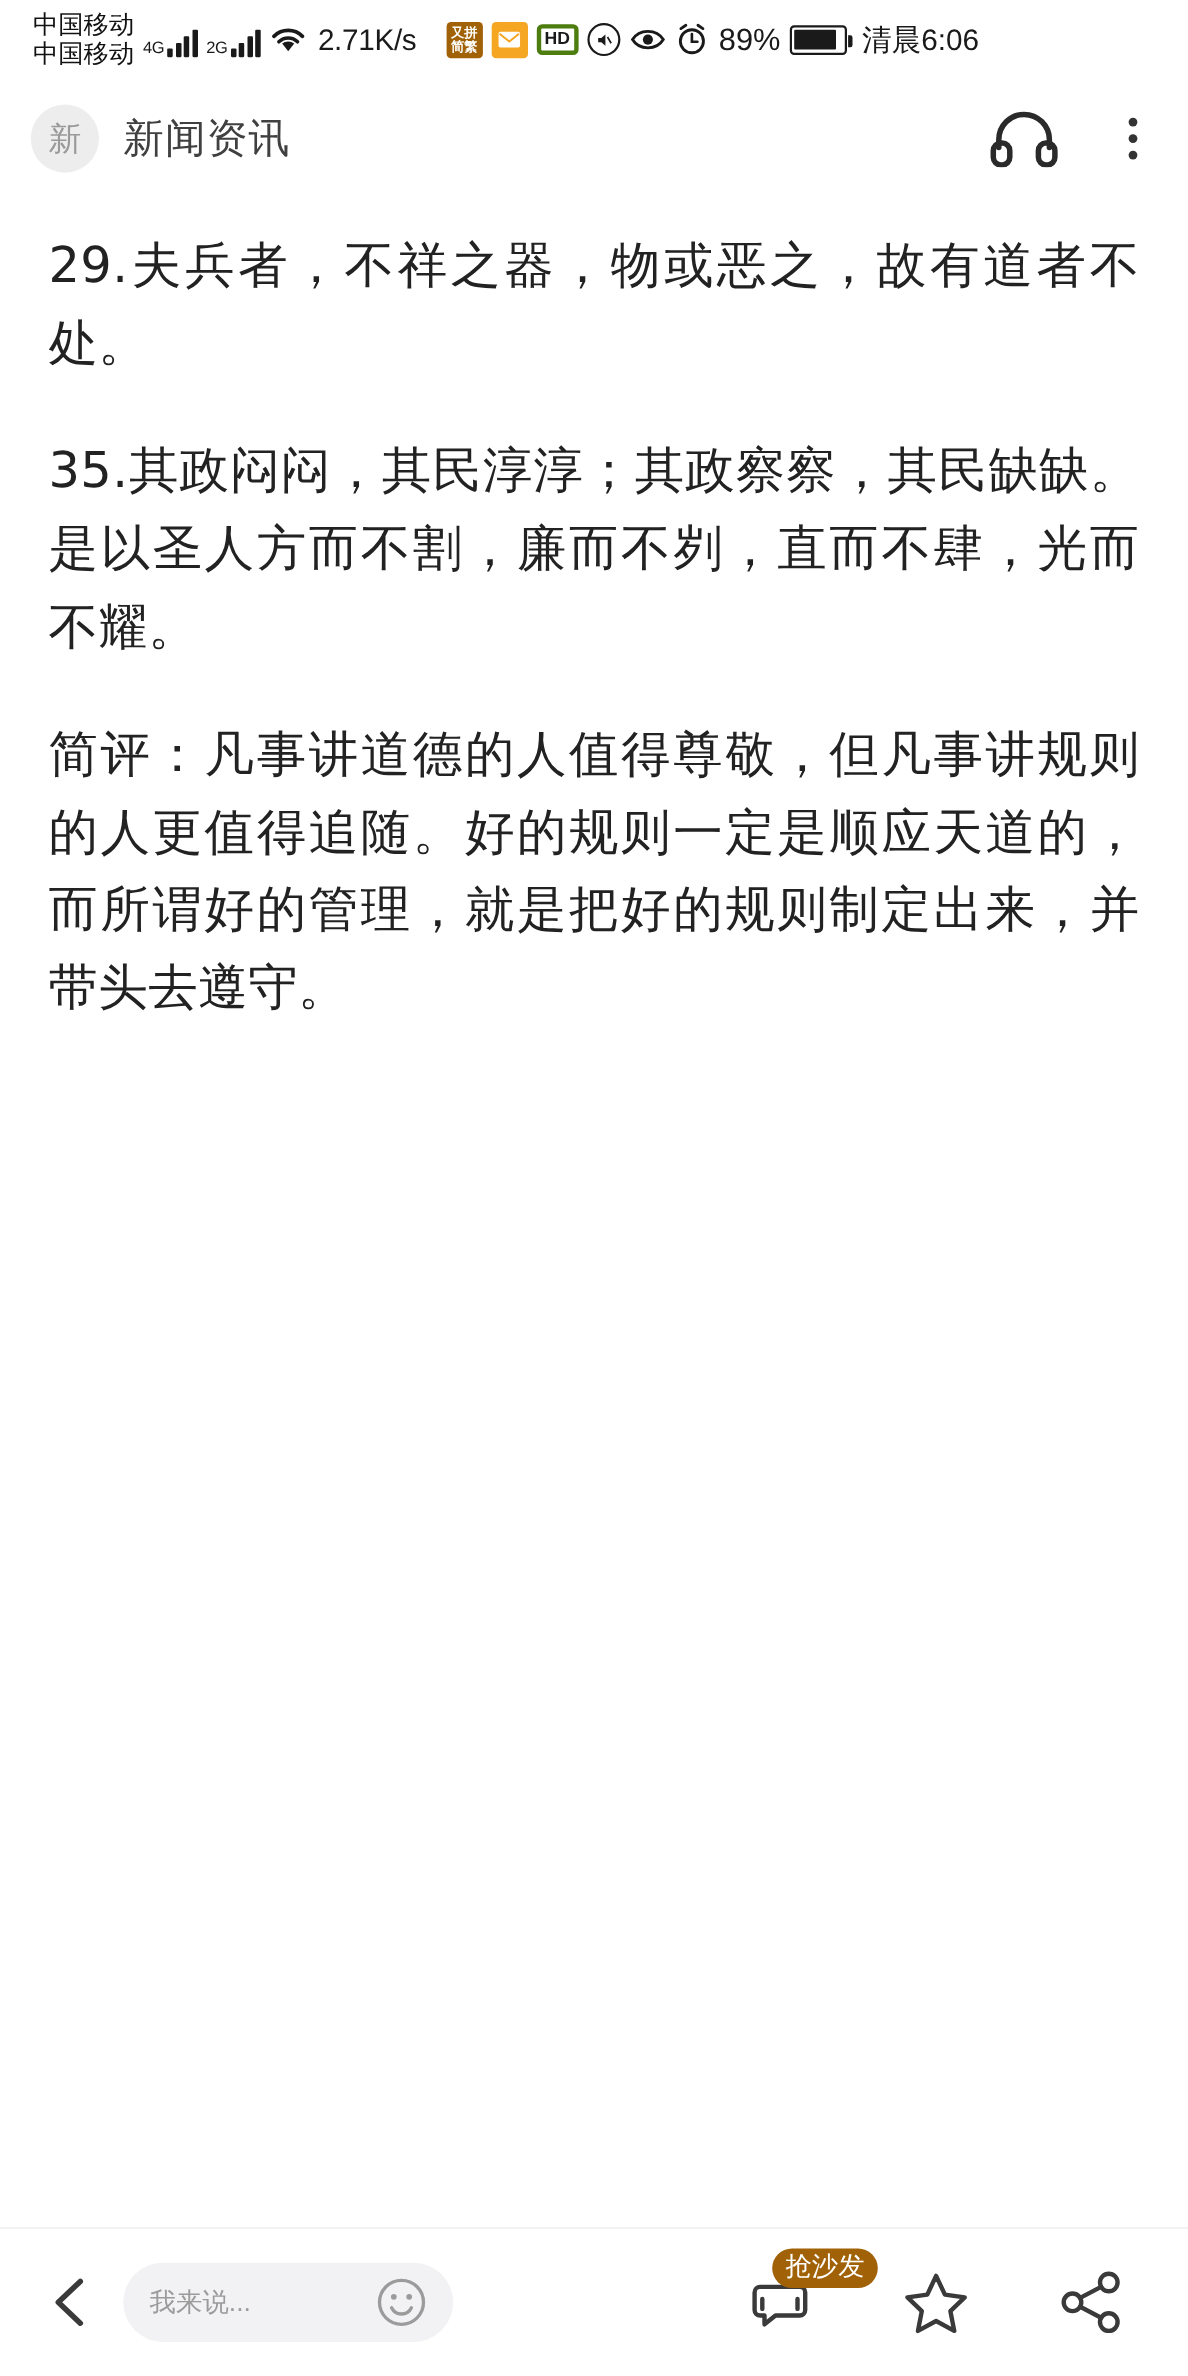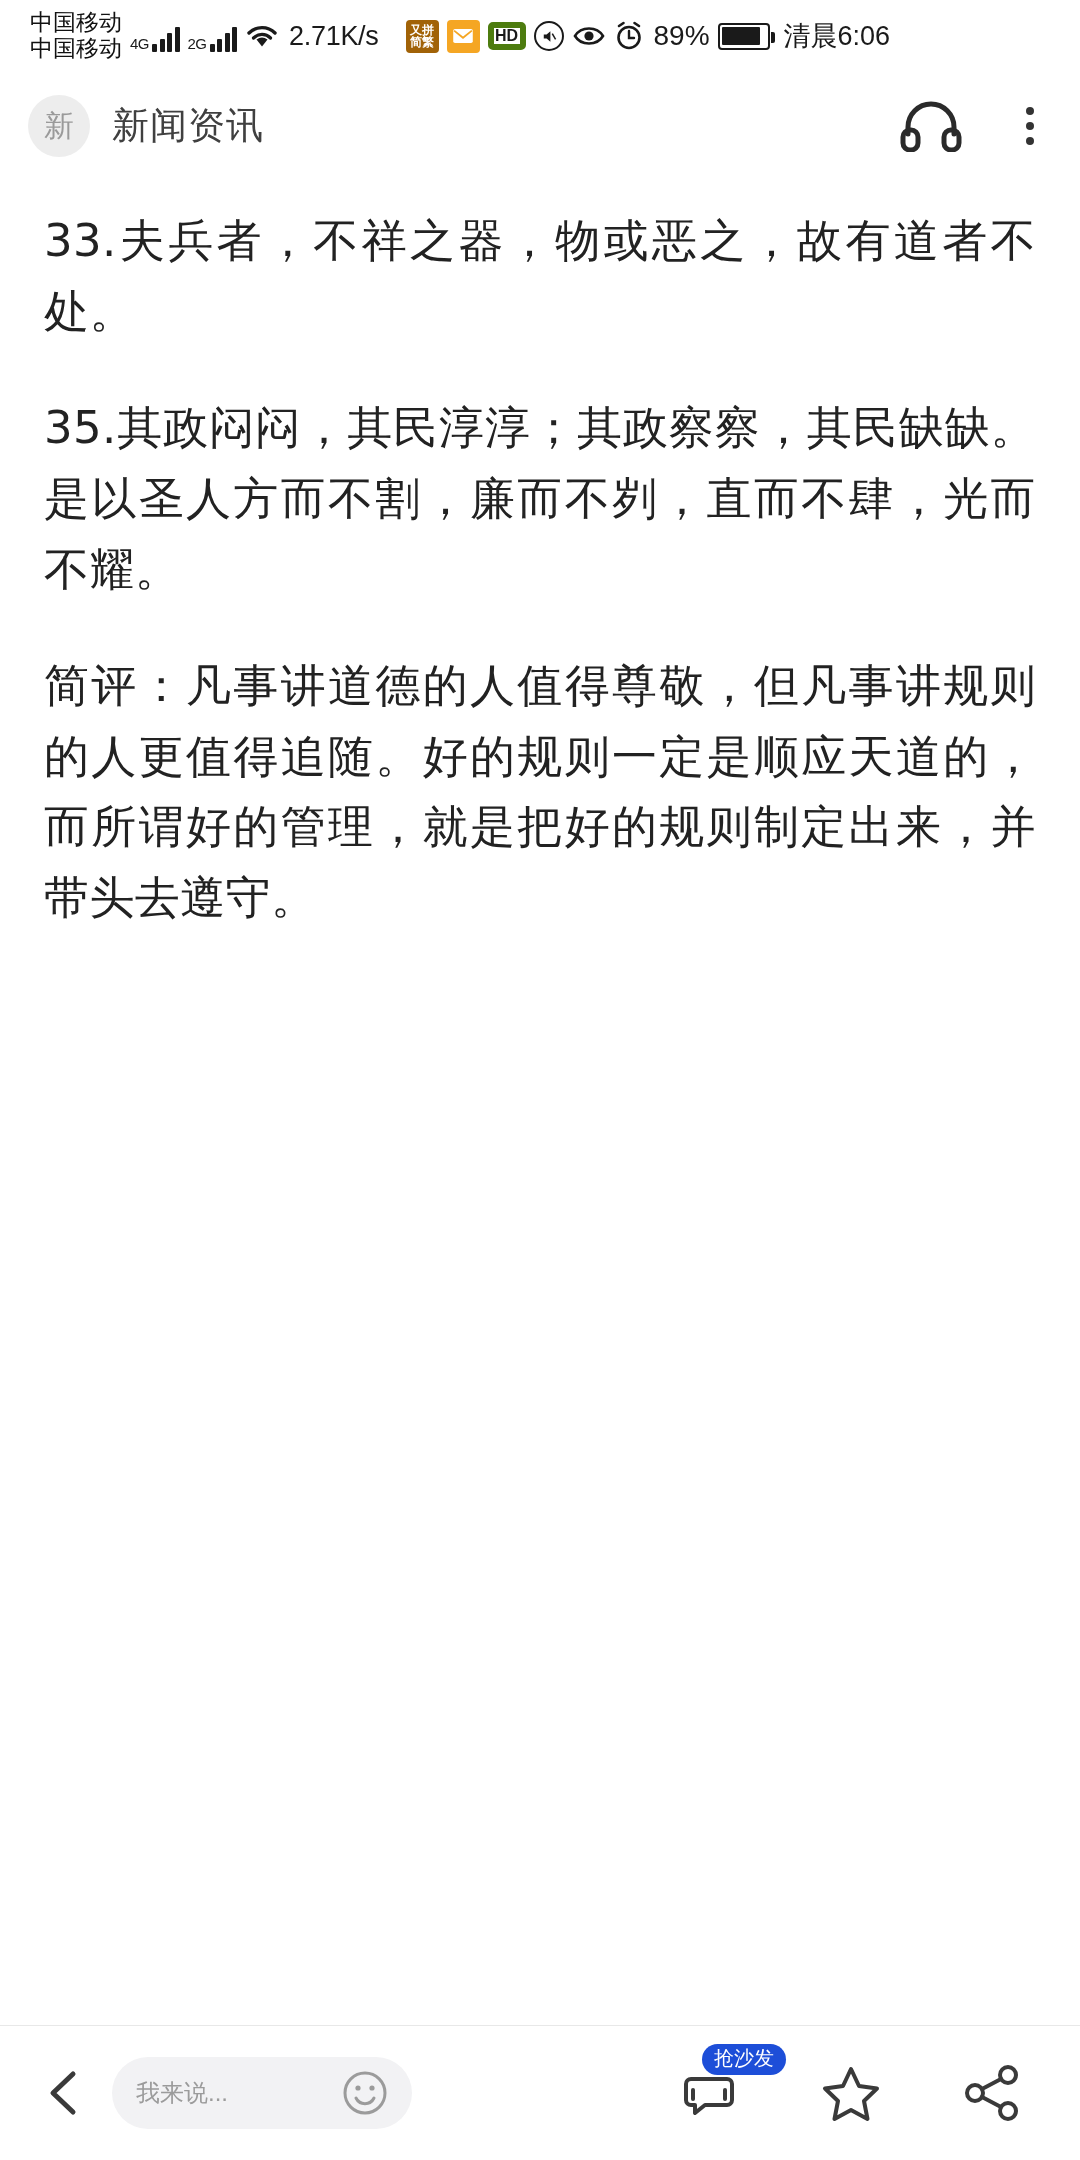--- a/index.html
+++ b/index.html
@@ -49,21 +49,21 @@
     width: 33px; height: 33px;
     border-radius: 4px;
     display: flex; align-items: center; justify-content: center;
     font-size: 14px; color: #fff; line-height: 1;
     text-align: center;
     font-weight: bold;
   }
   .box-gray { background: #a16207; font-size: 12px; margin-left: 19px; }
   .box-orange { background: #f5a623; }
   .box-hd {
-    border: 6px solid #4d7c0f; color: #1a1a1a; background: transparent;
+    border: 4px solid #4d7c0f; color: #1a1a1a; background: transparent;
     font-size: 16px; border-radius: 5px; width: 38px; height: 28px;
   }
   .circ-ic {
     width: 30px; height: 30px; border: 2px solid #1a1a1a;
     border-radius: 50%; display: flex; align-items: center;
     justify-content: center; font-size: 15px;
   }
   .eye-ic { width: 34px; height: 30px; }
   .alarm-ic { width: 30px; height: 30px; }
   .battery-pct { font-size: 28px; margin-left: 2px; }
@@ -139,23 +139,23 @@
     padding: 0 24px;
     gap: 10px;
   }
   .comment-placeholder { color: #9b9b9b; font-size: 24px; flex: 1; }
   .smiley { width: 46px; height: 46px; }
   .bb-icons { margin-left: auto; display: flex; align-items: center; gap: 76px; padding-right: 18px; }
   .icon-wrap { position: relative; width: 66px; height: 66px; display: flex; align-items: center; justify-content: center; }
   .badge {
     position: absolute;
     top: -16px; left: 26px;
-    background: #1d4ed8;
+    background: #a16207;
     color: #fff;
-    font-size: 20px;
+    font-size: 24px;
     border-radius: 18px;
     padding: 3px 12px 5px 12px;
     white-space: nowrap;
     line-height: 1.15;
   }
   svg { display: block; }
 </style>
 </head>
 <body>
 
@@ -249,21 +249,21 @@
     </span>
     <span class="kebab">
         <i></i>
         <i></i>
         <i></i>
       </span>
   </div>
 </div>
 
 <div class="content">
-  <p class="para">33.夫兵者，不祥之器，物或恶之，故有道者不处。</p>
+  <p class="para">29.夫兵者，不祥之器，物或恶之，故有道者不处。</p>
   <p class="para">35.其政闷闷，其民淳淳；其政察察，其民缺缺。是以圣人方而不割，廉而不刿，直而不肆，光而不耀。</p>
   <p class="para last">简评：凡事讲道德的人值得尊敬，但凡事讲规则的人更值得追随。好的规则一定是顺应天道的，而所谓好的管理，就是把好的规则制定出来，并带头去遵守。</p>
 </div>
 
 <div class="bottombar">
   <span class="back-chevron">
     <svg viewBox="0 0 58 58" width="58" height="58">
       <path d="M37 10 L17 29 L37 48" stroke="#3a3a3a" stroke-width="5" fill="none" stroke-linecap="round" stroke-linejoin="round"></path>
     </svg>
   </span>

